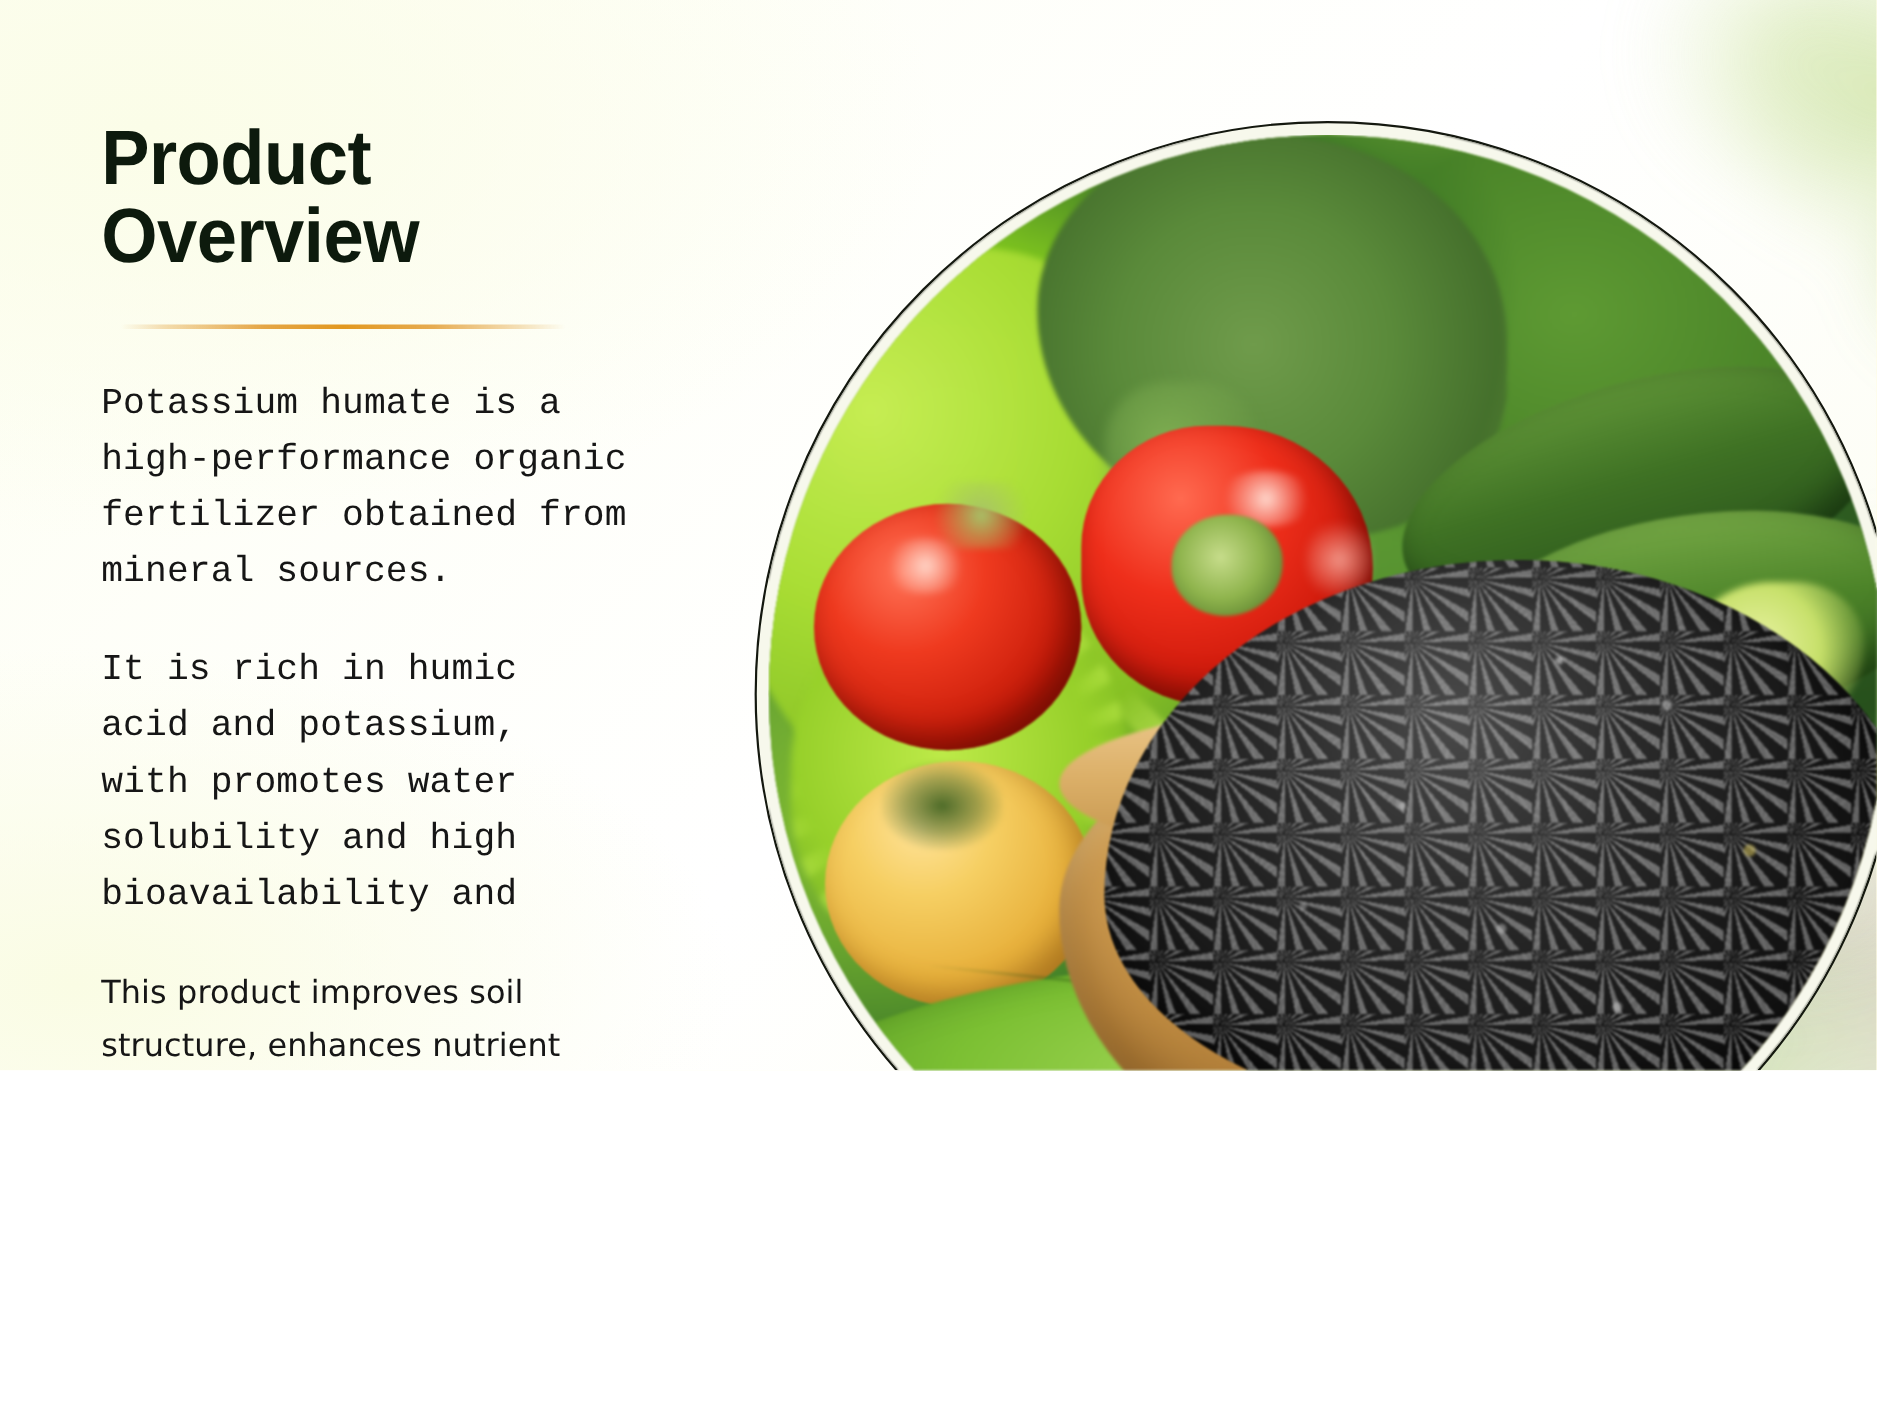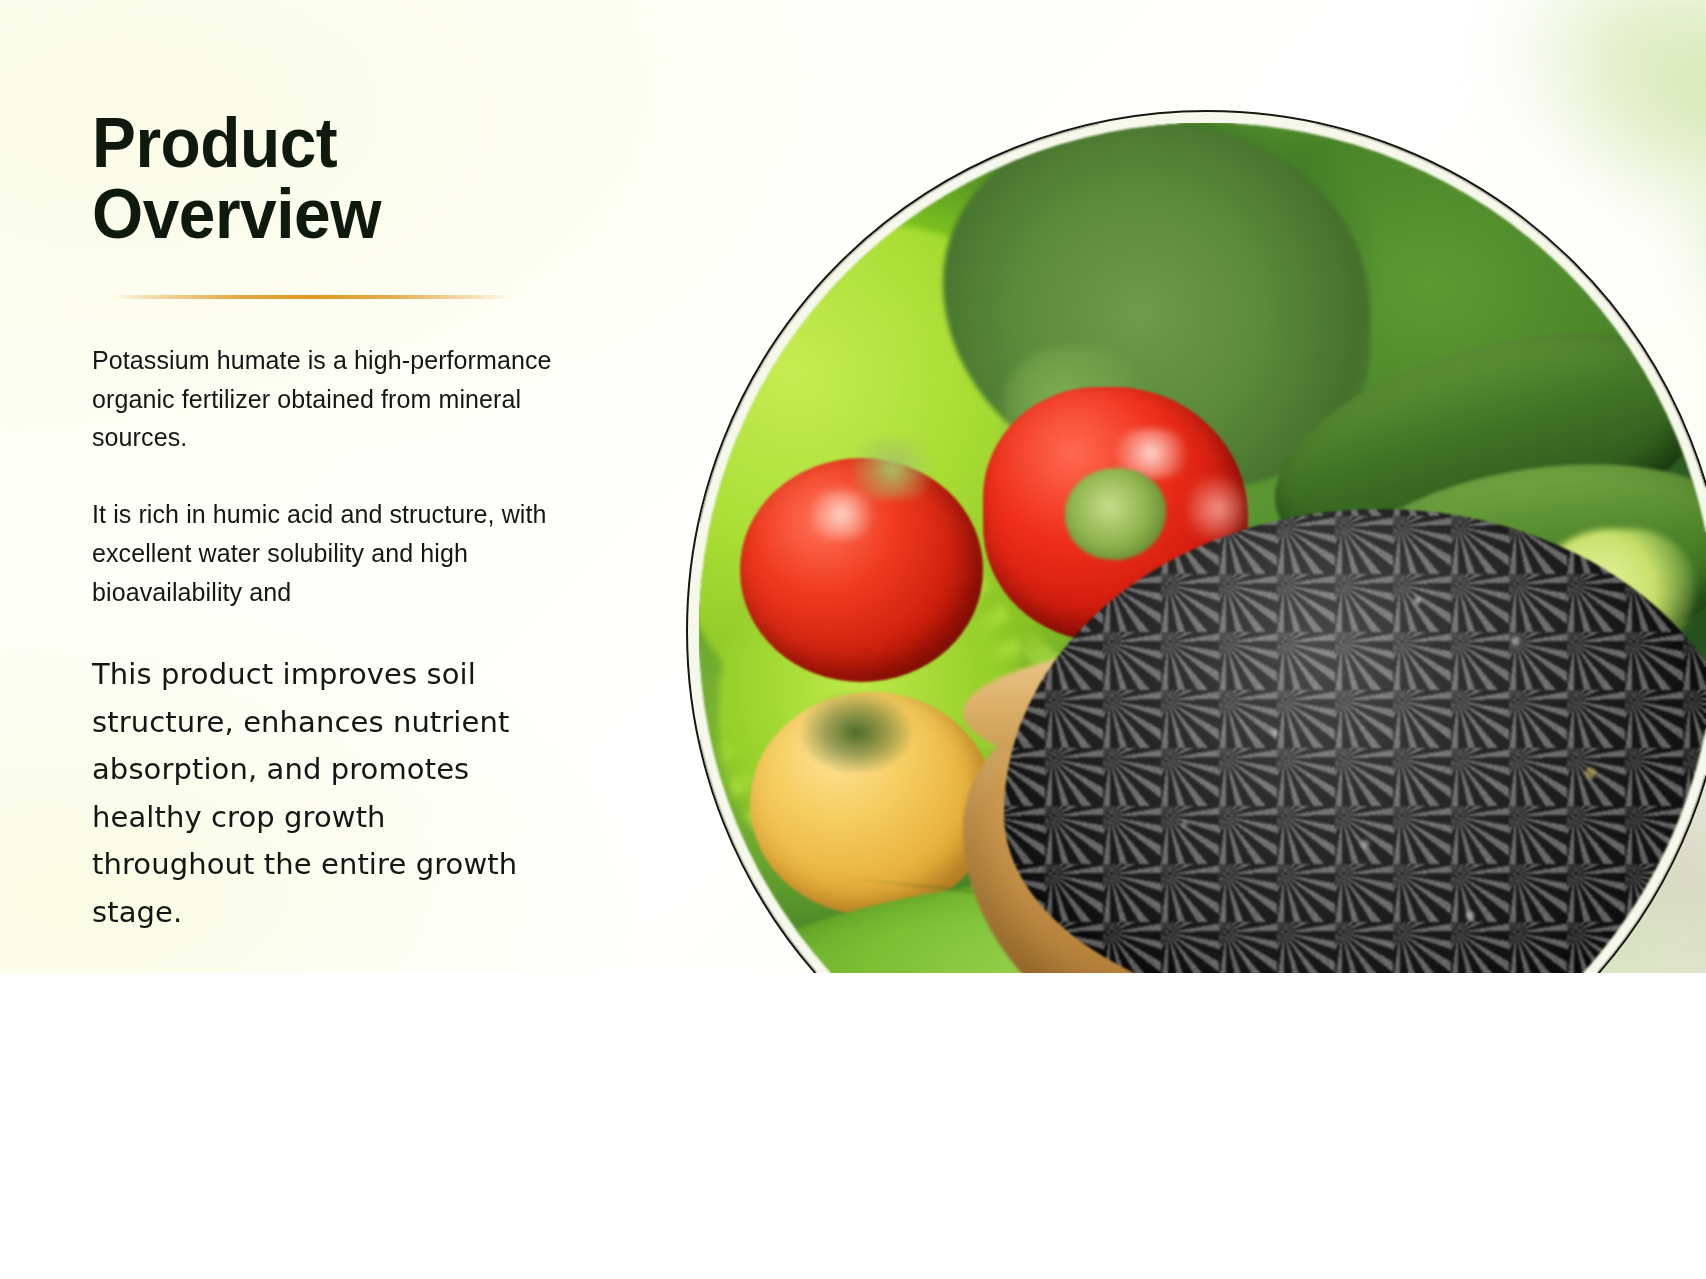--- a/index.html
+++ b/index.html
@@ -93,24 +93,25 @@
       #e2981f 50%,
       rgba(224,150,40,.8) 70%,
       rgba(226,157,48,.3) 90%,
       rgba(230,160,50,0) 100%);
     filter: blur(.4px);
   }
 
   .body-para {
     margin: 0;
     color: #161616;
-    font-size: 25px;
+    font-size: 33px;
     line-height: 1.55;
     letter-spacing: .1px;
     font-weight: 400;
+    font-family: Liberation Mono, monospace;
   }
   .p1 { margin-top: 42px; width: 528px; }
   .p2 { margin-top: 38px; width: 460px; }
   .p3 { margin-top: 40px; width: 440px; font-family: "DejaVu Sans", sans-serif; font-size: 29px; line-height: 1.64; }
 
   
   .photo-circle {
     position: absolute;
     left: 686px;
     top: 110px;
@@ -459,21 +460,21 @@
   <div class="bg-wash-bottom"></div>
 
   <div class="text-col">
 
     <h1 class="page-title">Product Overview</h1>
 
     <div class="title-rule"></div>
 
     <p class="body-para p1">Potassium humate is a high-performance organic fertilizer obtained from mineral sources.</p>
 
-    <p class="body-para p2">It is rich in humic acid and structure, with excellent water solubility and high bioavailability and</p>
+    <p class="body-para p2">It is rich in humic acid and potassium, with promotes water solubility and high bioavailability and</p>
 
     <p class="body-para p3">This product improves soil structure, enhances nutrient absorption, and promotes healthy crop growth throughout the entire growth stage.</p>
   </div>
 
   <div class="photo-circle">
     <div class="photo-inner">
       <div class="scene">
         <div class="scene-base"></div>
 
         <div class="lettuce"></div>

